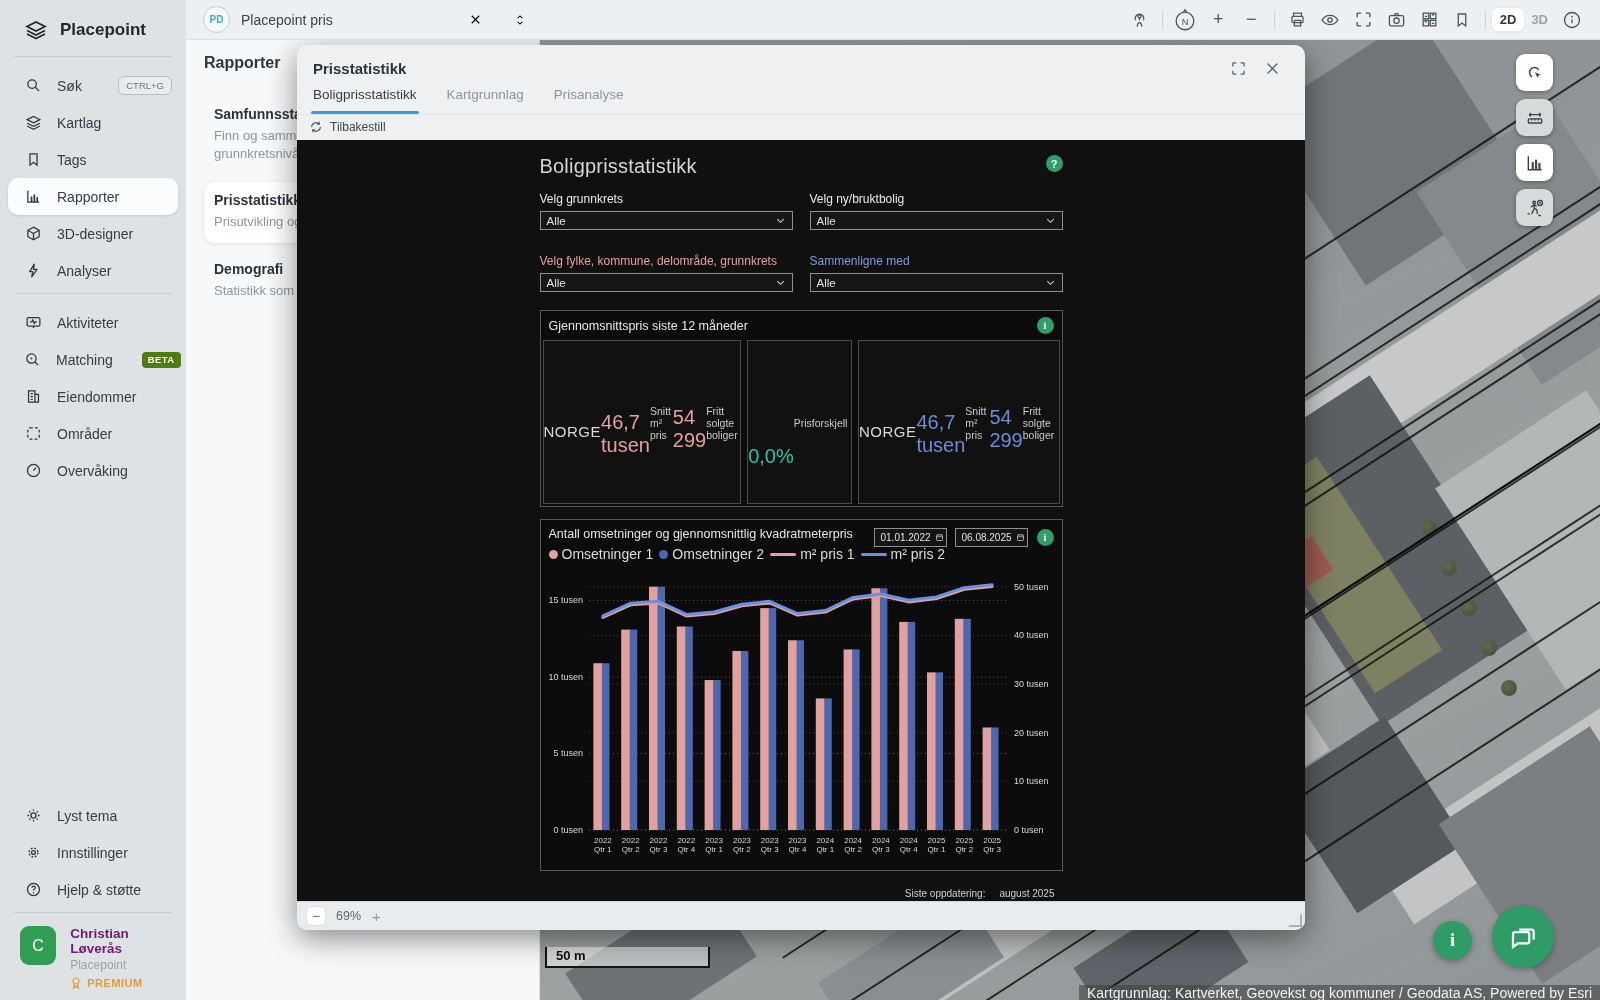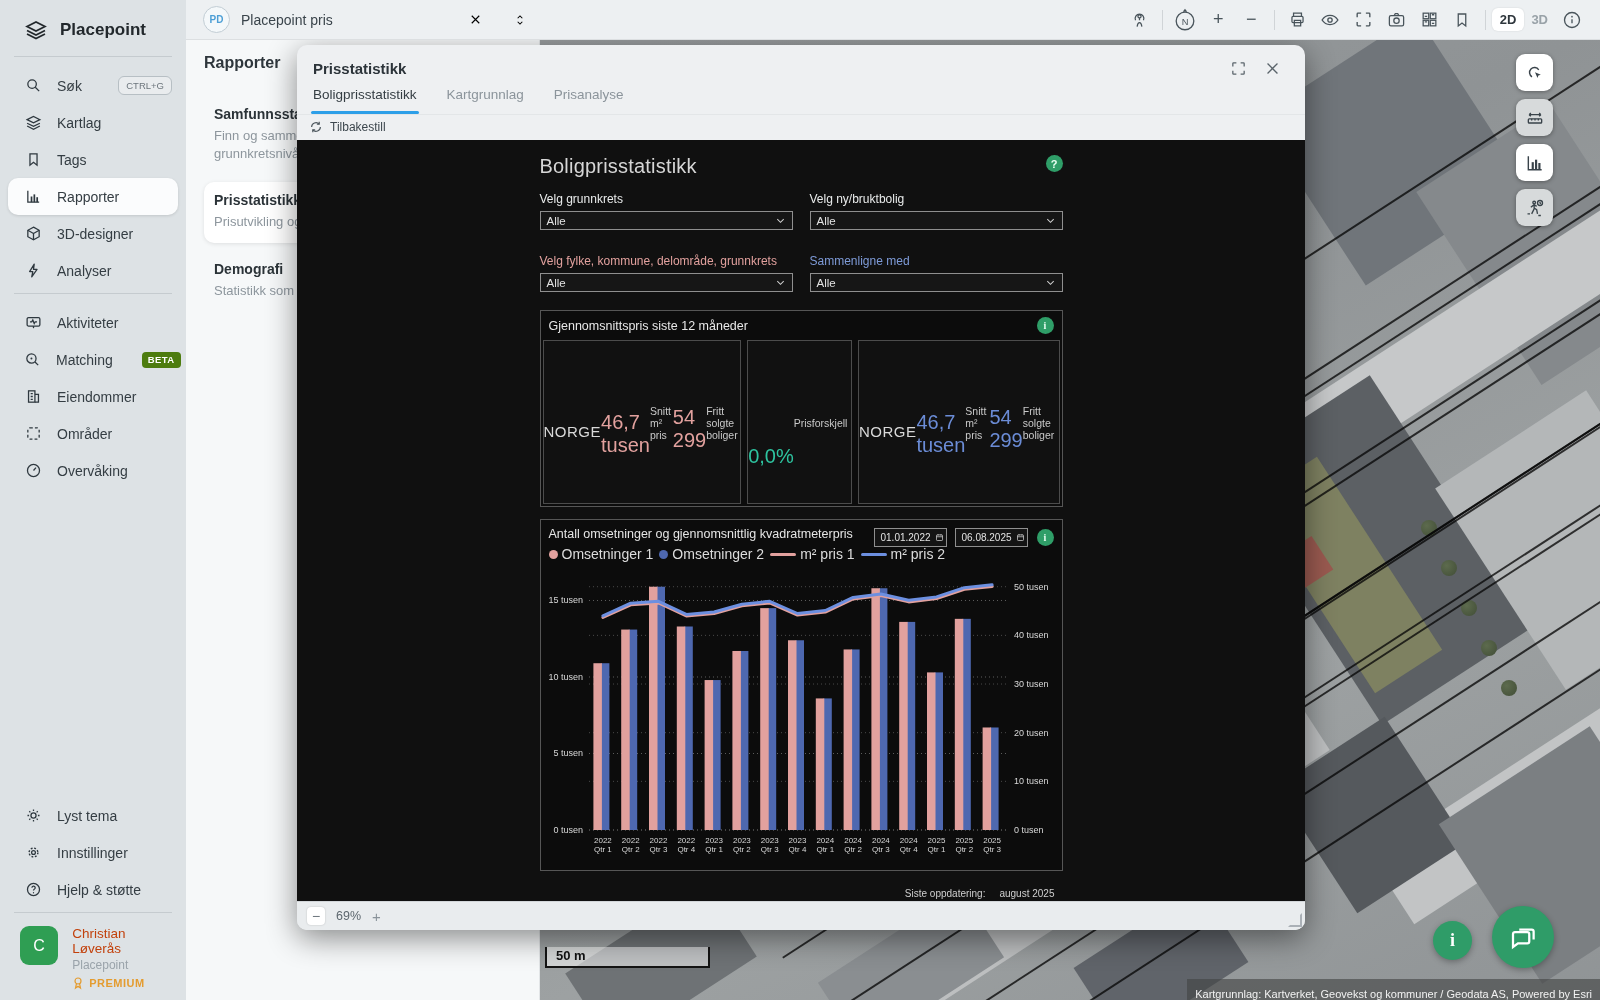--- a/index.html
+++ b/index.html
@@ -21,21 +21,21 @@
   .nav-item .ic { width:18px; display:flex; justify-content:center; color:#2e383f; }
   .chip { margin-left:auto; font-size:9.5px; color:#6d767d; border:1px solid #b7bfc4;
           border-radius:6px; padding:3px 7px; background:rgba(255,255,255,.35); }
   .beta { margin-left:14px; font-size:9.5px; font-weight:bold; color:#fff; background:#4d7c0f;
           border-radius:4px; padding:2.5px 6px; letter-spacing:.4px; }
   .side-spacer { flex:1; }
   .user-card { display:flex; gap:14px; padding:13px 10px 10px 20px; align-items:flex-start; }
   .avatar { width:39px; height:39px; border-radius:9px; background:#2f9e53; color:#fff;
             display:flex; align-items:center; justify-content:center; font-size:16px; }
   .user-meta { display:flex; flex-direction:column; gap:2px; }
-  .user-name { font-size:13.5px; color:#c2410c; }
+  .user-name { font-size:13.5px; color:#701a75;font-weight:bold; }
   .user-org { font-size:12px; color:#9aa3aa; }
   .user-plan { font-size:11px; font-weight:bold; color:#e49c30; letter-spacing:.5px;
                display:flex; align-items:center; gap:5px; margin-top:2px; }
 
   
   .topbar { position:absolute; left:186px; top:0; width:1414px; height:40px; background:#edf0f2;
             border-bottom:1px solid #dcdfe1; z-index:30; display:flex; align-items:center; }
   .doc-tab { display:flex; align-items:center; gap:11px; padding-left:17px; width:350px; }
   .pd-badge { width:27px; height:27px; border-radius:50%; border:1px solid #c2cdd4; background:#f4f8fa;
               color:#4d9fd6; font-size:10px; font-weight:bold; display:flex; align-items:center; justify-content:center; }
@@ -52,22 +52,22 @@
          background:linear-gradient(155deg,#9b9fa1 0%,#8f9395 40%,#9da1a2 70%,#909496 100%); z-index:1; }
   .blk { position:absolute; transform:rotate(-33deg); }
   .blk57 { position:absolute; transform:rotate(57deg); }
   .cad { position:absolute; height:2px; background:rgba(8,8,8,.78); transform:rotate(-33deg); }
   .cad57 { position:absolute; width:2px; background:rgba(8,8,8,.78); transform:rotate(57deg); }
   .tree { position:absolute; width:16px; height:16px; border-radius:50%;
           background:radial-gradient(circle at 35% 35%, #5d6b4e, #414d36); }
   .scalebar { position:absolute; left:359px; top:907px; width:165px; height:21px;
               background:rgba(255,255,255,.55); border:2px solid #141414; border-top:none;
               font-size:13px; font-weight:bold; color:#111; padding:1px 0 0 9px; z-index:6; }
-  .attribution { position:absolute; right:0; bottom:0; height:21px; background:rgba(66,68,68,.62);
-                 color:#f2f2f2; font-size:11px; display:flex; align-items:flex-end; padding:0 8px; z-index:6; }
+  .attribution { position:absolute; right:0; bottom:0; height:15px; background:rgba(66,68,68,.62);
+                 color:#f2f2f2; font-size:14px; display:flex; align-items:center; padding:0 8px; z-index:6; }
   .map-tools { position:absolute; left:1330px; top:14px; display:flex; flex-direction:column; gap:8px; z-index:6; }
   .tool-btn { width:37px; height:37px; border-radius:9px; background:#fff; box-shadow:0 1px 4px rgba(0,0,0,.35);
               display:flex; align-items:center; justify-content:center; color:#39434a; cursor:pointer; }
   .tool-btn.dim { background:#d7dadb; }
   .fab { position:absolute; border-radius:50%; background:#2f9c68; display:flex; align-items:center;
          justify-content:center; color:#fff; box-shadow:0 2px 6px rgba(0,0,0,.3); cursor:pointer; z-index:7; }
   .fab-info { left:1247px; top:881px; width:39px; height:39px; font-size:18px; font-weight:bold; font-family:"Liberation Serif",serif; }
   .fab-chat { left:1306px; top:866px; width:62px; height:62px; }
 
   

